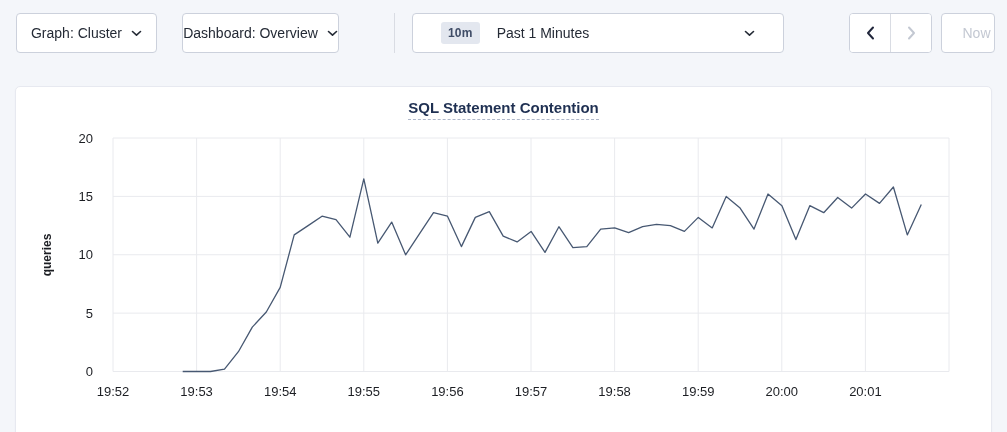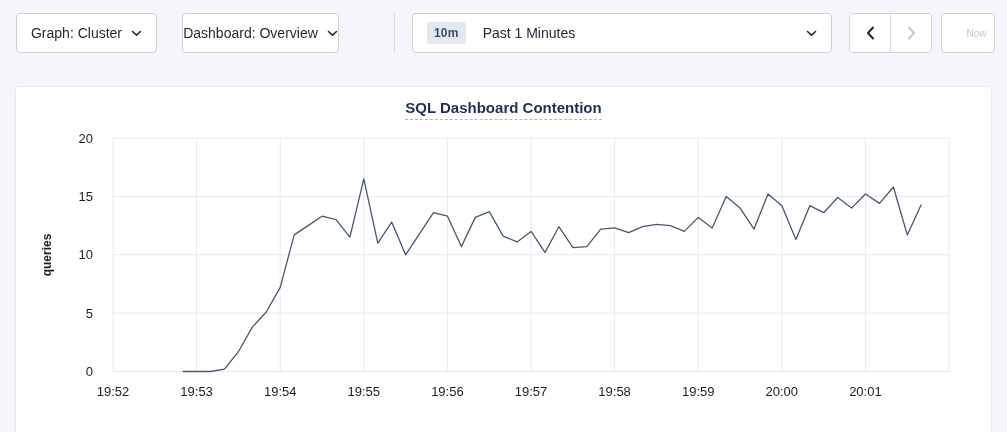--- a/index.html
+++ b/index.html
@@ -12,39 +12,39 @@
     position:absolute; top:13px; height:40px; background:#fff;
     border:1px solid #ccd1dc; border-radius:4px;
     display:flex; align-items:center; font-size:14px; color:#242a35;
     cursor:pointer; font-family:"Liberation Sans", sans-serif;
   }
   .dropdown { justify-content:center; gap:9px; font-weight:400; }
   #graph-dd { left:16px; width:141px; }
   .dropdown .dd-label { color:#242a35; }
   #dashboard-dd { left:182px; width:157px; }
   .vdivider { position:absolute; left:394px; top:13px; width:1px; height:40px; background:#d9dce3; }
-  #time-sel { left:412px; width:420px; padding:0 14px; }
+  #time-sel { left:412px; width:372px; padding:0 28px; }
   .badge {
     background:#e3e7ef; color:#3f4c66; font-weight:bold; font-size:12px;
     padding:4px 7px; border-radius:3px; letter-spacing:.2px;
   }
   #time-sel .time-label { margin-left:17px; flex:1; text-align:left; }
   .chev-down { width:11px; height:7px; }
   .nav-group {
     position:absolute; left:849px; top:13px; width:83px; height:40px;
     background:#fff; border:1px solid #ccd1dc; border-radius:4px;
     display:flex; overflow:hidden;
   }
   .nav-btn { flex:1; display:flex; align-items:center; justify-content:center;
     background:#fff; border:none; cursor:pointer; }
   .nav-btn + .nav-btn { border-left:1px solid #d9dce3; }
   .arrow-dark { color:#21273c; }
   .arrow-gray { color:#c3c8d2; }
   #now-btn { left:941px; width:54px; justify-content:center;
-    color:#c3c8d2; font-size:10px;padding-left:17px; }
+    color:#c3c8d2; font-size:14px;padding-left:17px; }
 
   
   .card {
     position:absolute; left:15px; top:86px; width:977px; height:380px;
     background:#fff; border:1px solid #e7e9f0; border-radius:5px;
     box-shadow:0 1px 2px rgba(50,60,90,.04);
   }
   .title-row { position:absolute; left:0; top:12px; width:100%; text-align:center; }
   .chart-title {
     display:inline-block; font-size:15px; font-weight:bold; color:#1f3052;
@@ -93,21 +93,21 @@
         <polyline points="2,1.5 7,7 2,12.5" fill="none" stroke="currentColor" stroke-width="2" stroke-linecap="round" stroke-linejoin="round"></polyline>
       </svg>
     </button>
   </div>
 
   <button class="ctl" id="now-btn">Now</button>
 </div>
 
 <div class="card">
   <div class="title-row">
-    <span class="chart-title">SQL Dashboard Contention</span>
+    <span class="chart-title">SQL Statement Contention</span>
   </div>
   <svg id="chart" width="977" height="330" viewBox="0 0 977 330">
       <line x1="97" y1="284.5" x2="933" y2="284.5" stroke="#e9eaee" stroke-width="1"></line>
       <text x="77" y="289" text-anchor="end" font-size="13" fill="#1c1e23">0</text>
       <line x1="97" y1="226.125" x2="933" y2="226.125" stroke="#e9eaee" stroke-width="1"></line>
       <text x="77" y="230.625" text-anchor="end" font-size="13" fill="#1c1e23">5</text>
       <line x1="97" y1="167.75" x2="933" y2="167.75" stroke="#e9eaee" stroke-width="1"></line>
       <text x="77" y="172.25" text-anchor="end" font-size="13" fill="#1c1e23">10</text>
       <line x1="97" y1="109.375" x2="933" y2="109.375" stroke="#e9eaee" stroke-width="1"></line>
       <text x="77" y="113.875" text-anchor="end" font-size="13" fill="#1c1e23">15</text>

